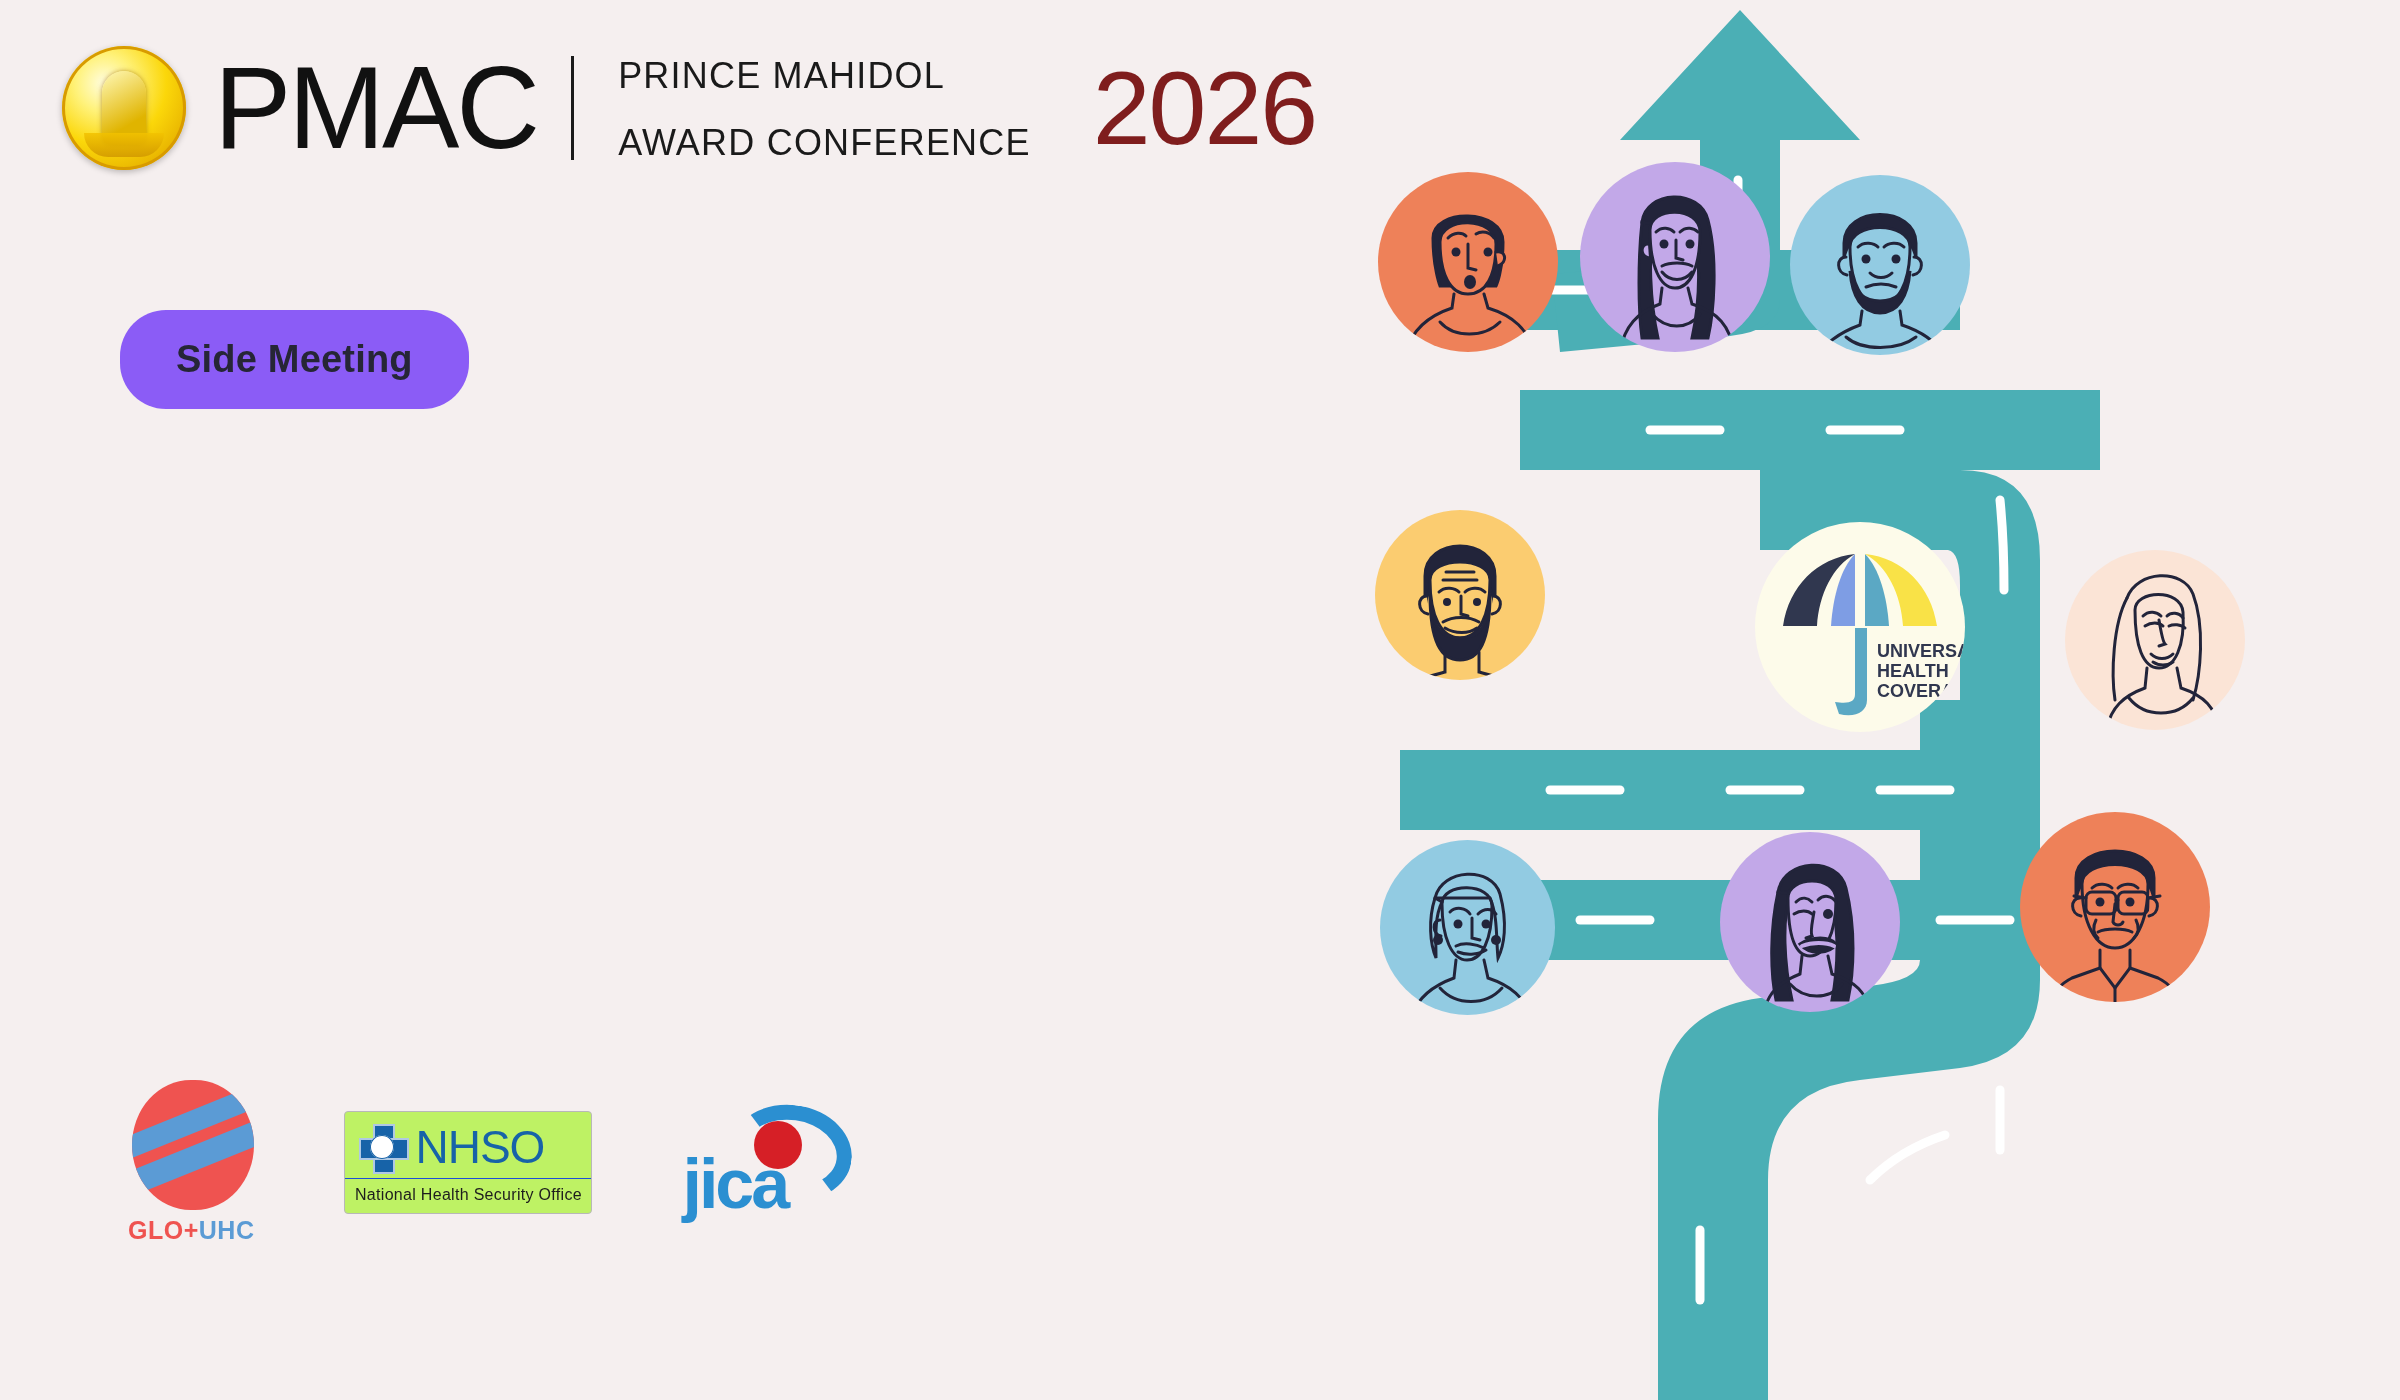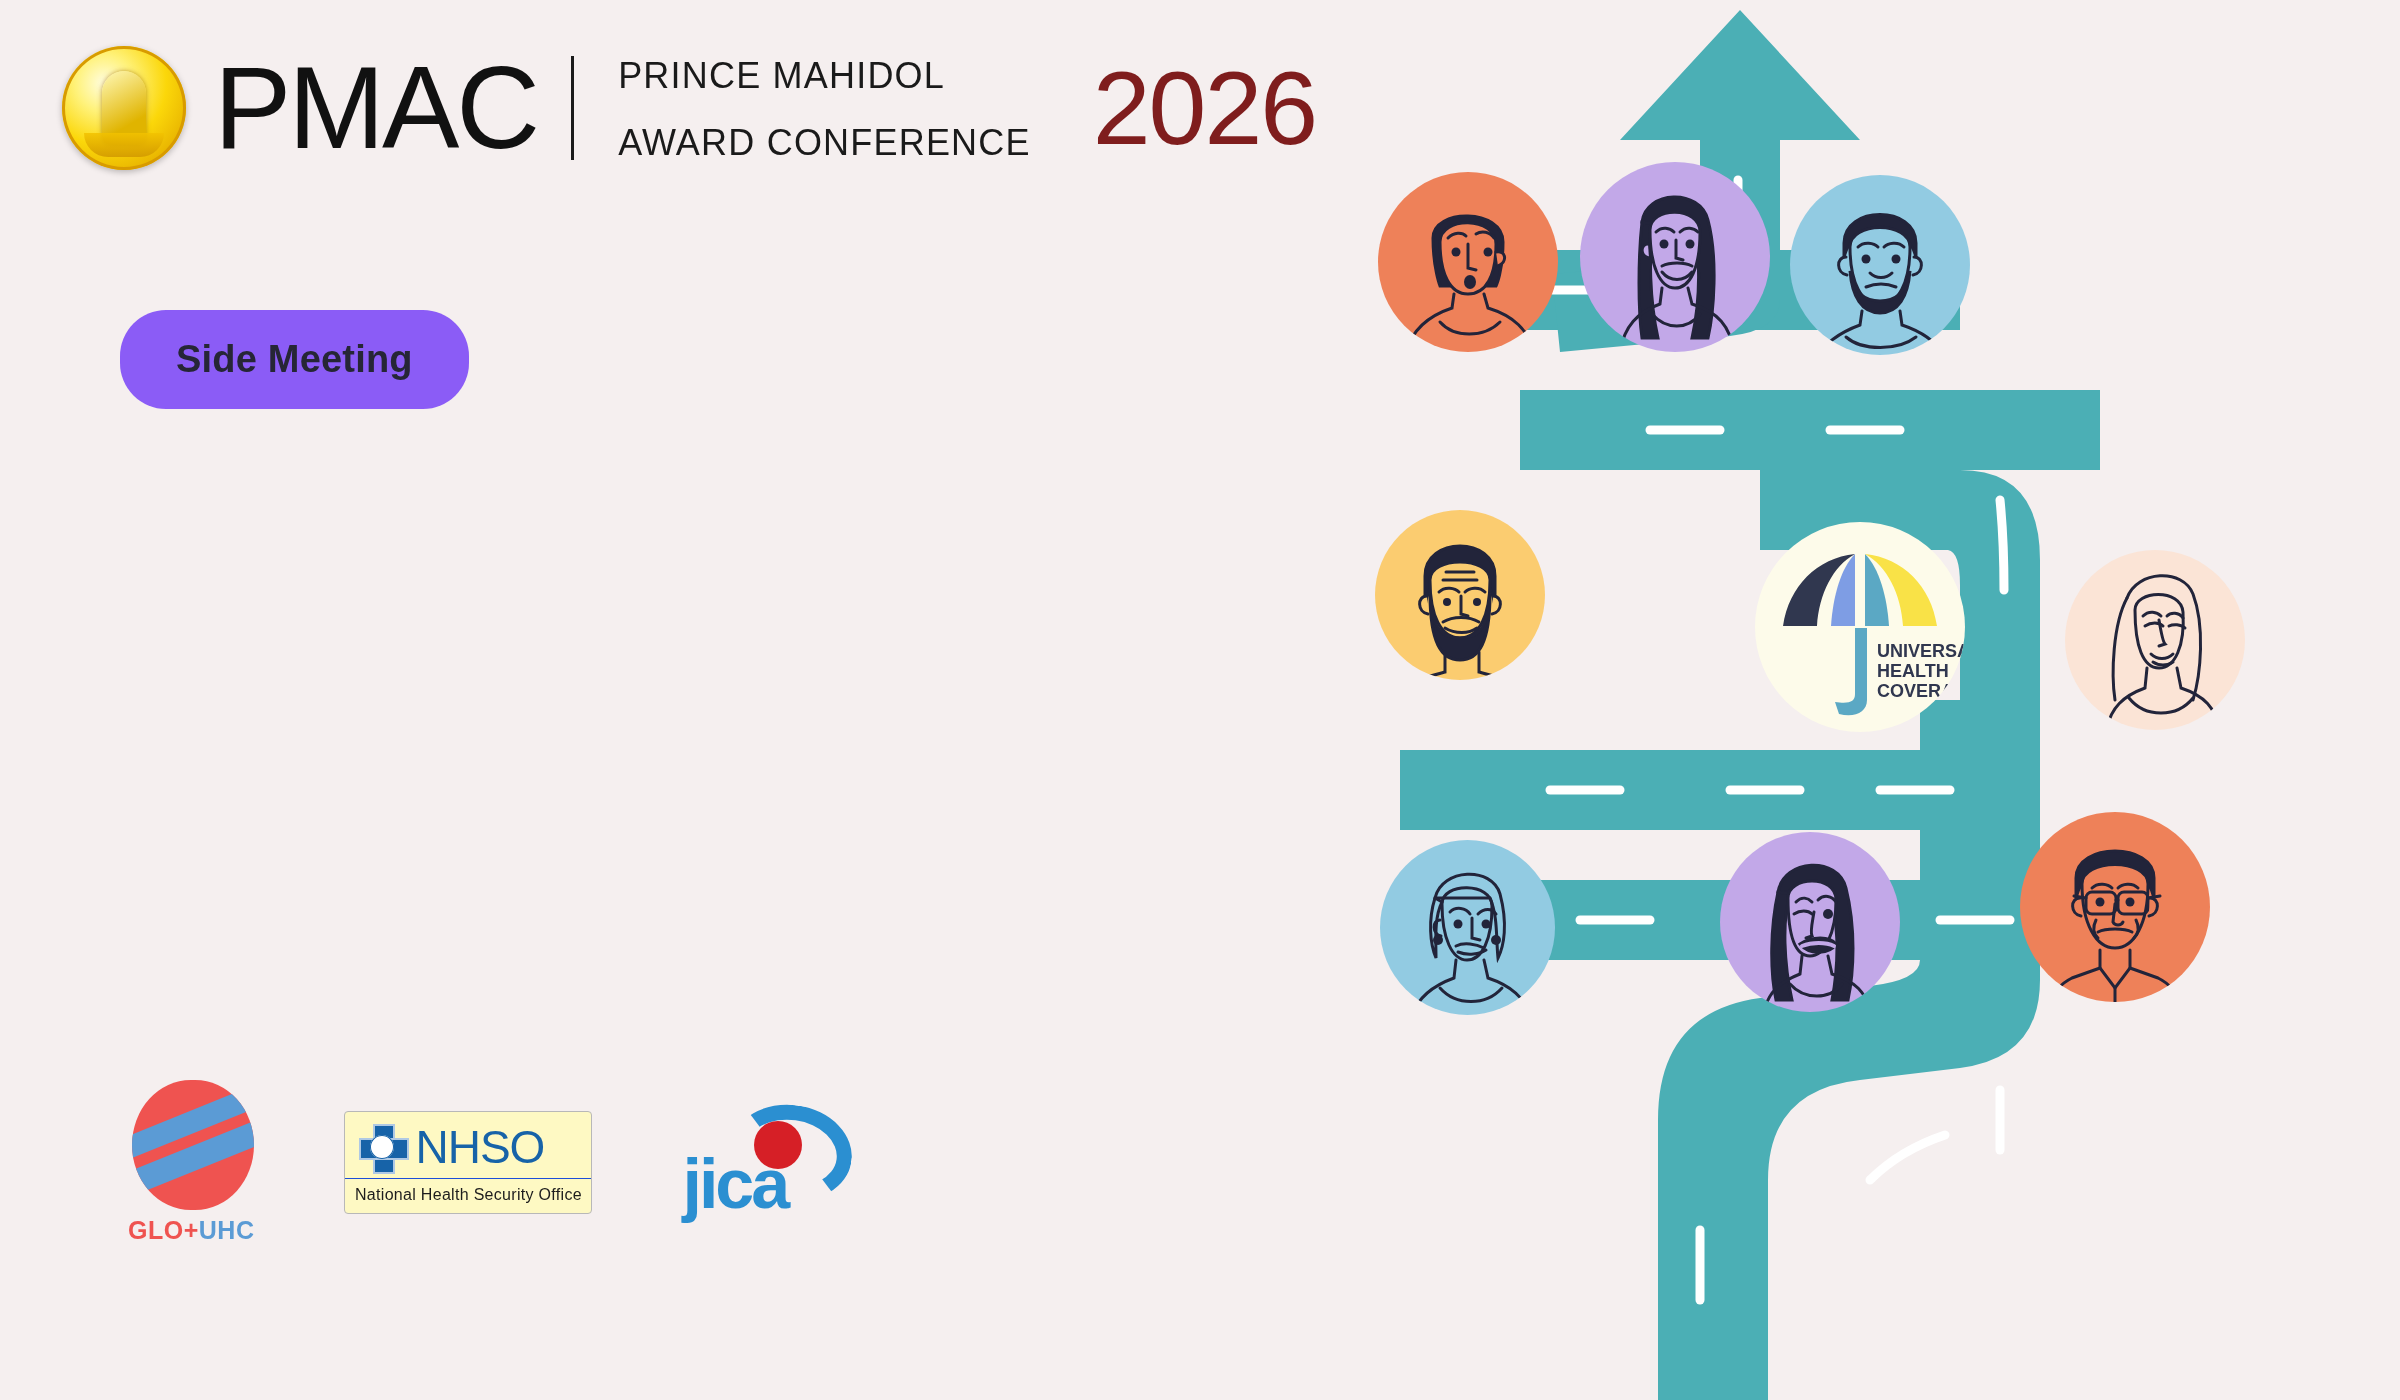--- a/index.html
+++ b/index.html
@@ -96,21 +96,21 @@
   }
   .glo-globe i:nth-child(1){ top:30px; transform:rotate(-22deg); }
   .glo-globe i:nth-child(2){ top:66px; transform:rotate(-22deg); height:24px;}
   .glo-globe i:nth-child(3){ top:0px; left:52%; width:58%; height:130px;
     background:#5B9BD5; transform:rotate(-22deg); border-radius:40%; opacity:.0;}
   .glo-label { font-size:25px; font-weight:bold; letter-spacing:.5px; }
   .glo-label .r { color:#EF5350; }
   .glo-label .b { color:#5B9BD5; }
 
   .logo-nhso {
-    width:248px; border:1px solid #B8B8B8; background:#fef9c3; border-radius:4px;
+    width:248px; border:1px solid #B8B8B8; background:#bef264; border-radius:4px;
   }
   .nhso-top {
     display:flex; align-items:center; gap:10px; padding:12px 14px 8px 14px;
   }
   .nhso-cross { width:46px; height:46px; position:relative; flex:none; }
   .nhso-cross::before, .nhso-cross::after {
     content:""; position:absolute; background:#1763A8;
     border:2px solid #AFC9E4;
   }
   .nhso-cross::before { left:14px; top:0; width:18px; height:46px; }

